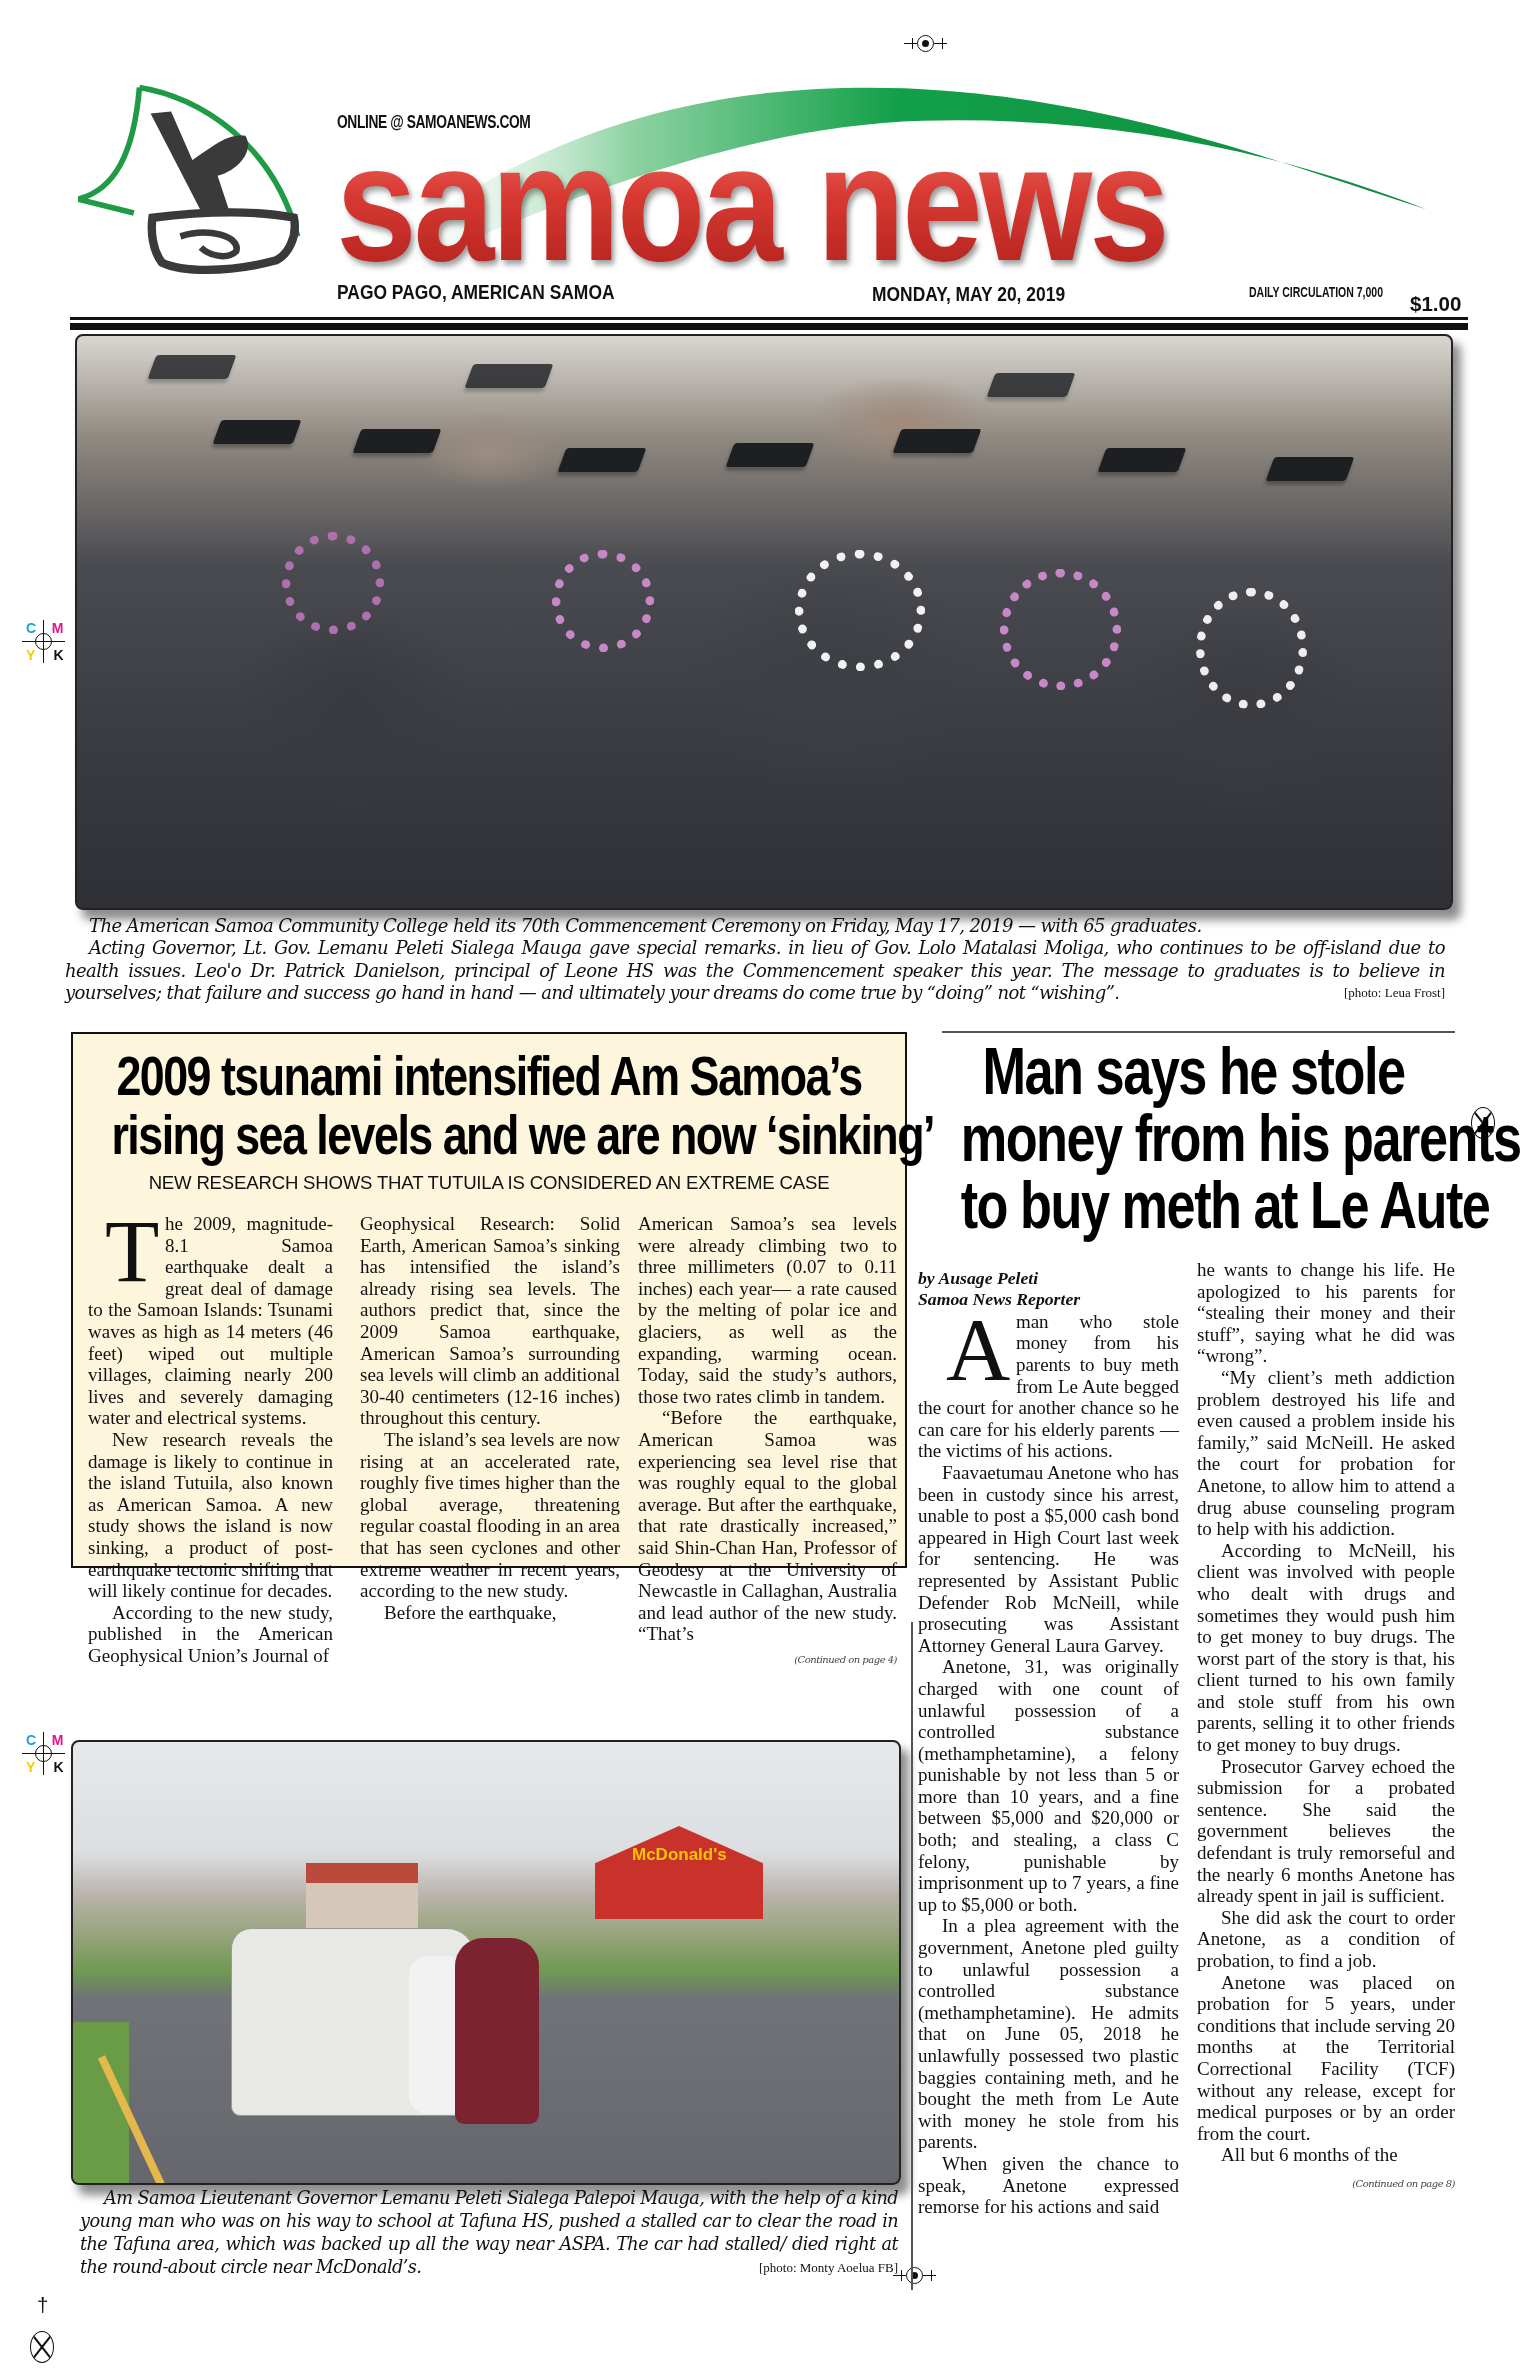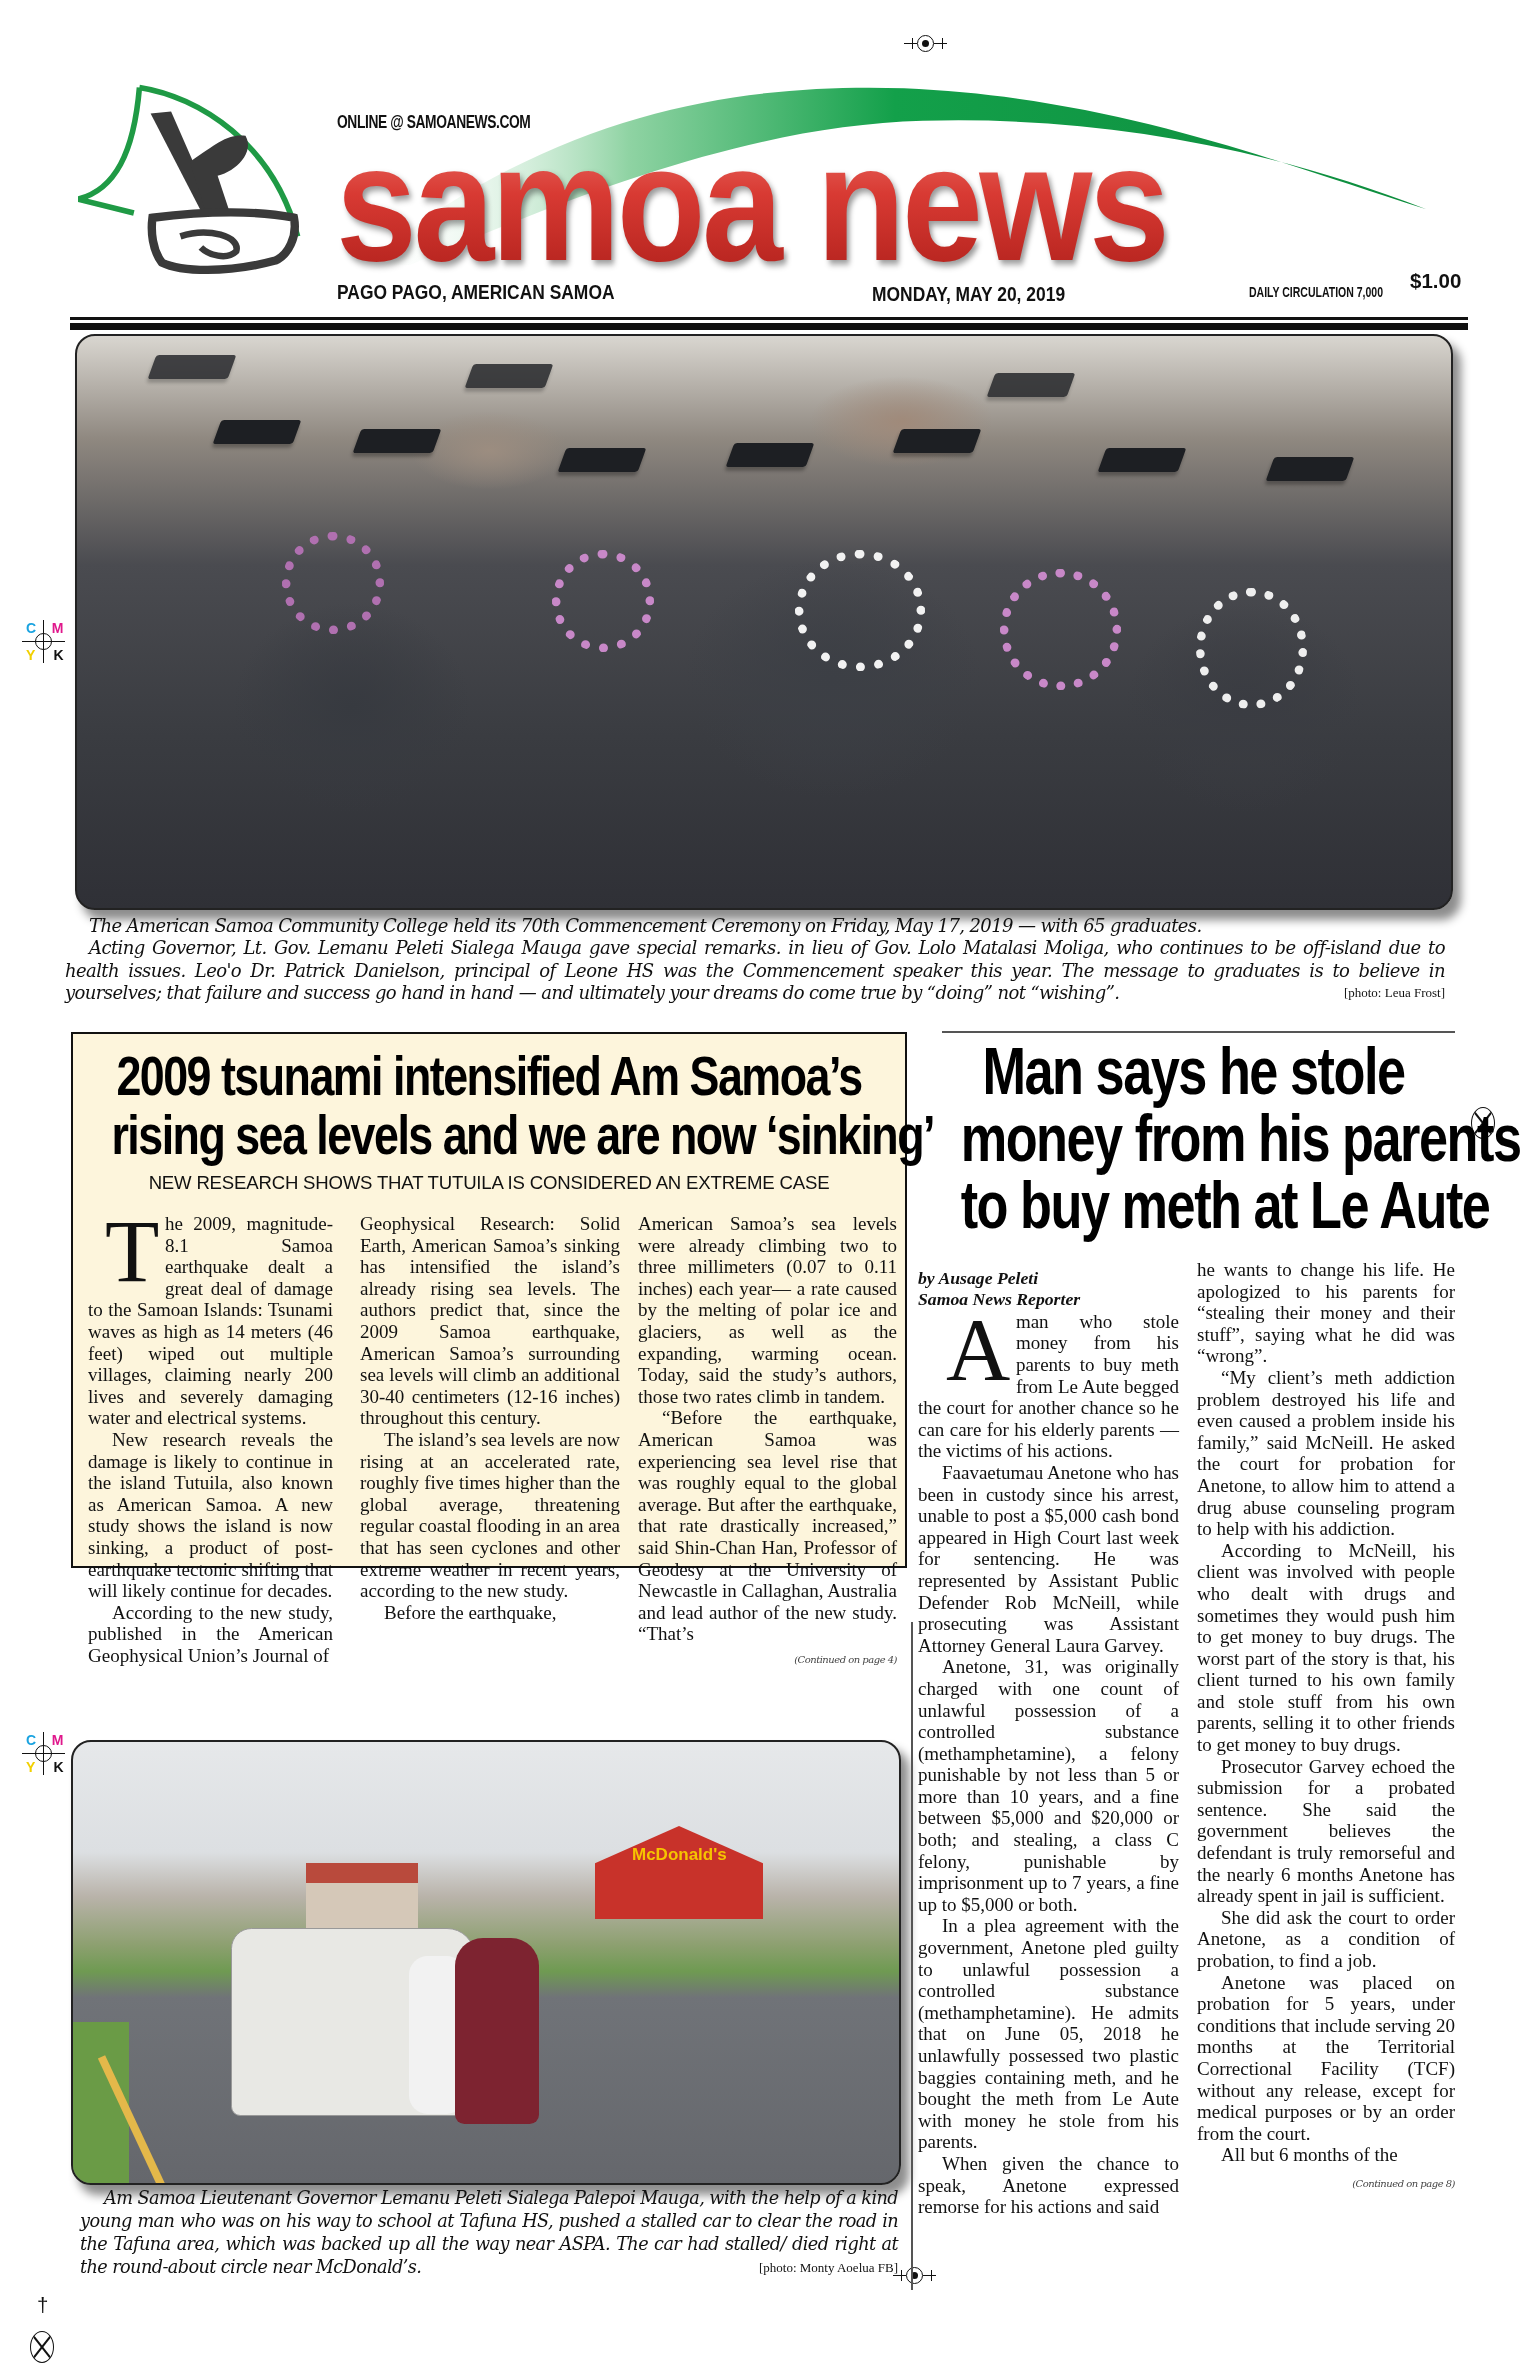--- a/index.html
+++ b/index.html
@@ -28,21 +28,21 @@
   .masthead { font-family:"Liberation Sans", sans-serif; font-weight:bold; font-size:158px; line-height:1; color:#d9463f; letter-spacing:-3.7px;
       transform:scaleX(0.92) scaleY(1.05); transform-origin:left top;
       text-shadow: 2.8px 3.7px 3.7px rgba(0,0,0,0.45), inset 0 0 0 #fff; 
       background:linear-gradient(180deg,#f07a70 0%,#d83a33 45%,#b0201b 100%); -webkit-background-clip:text; background-clip:text; -webkit-text-fill-color:transparent;
       filter: drop-shadow(3.7px 4.7px 2.8px rgba(0,0,0,0.4)); }
   .swoosh { position:absolute; left:326px; top:79px; width:1119px; height:186px; }
   .infoline { font-family:"Liberation Sans", sans-serif; font-weight:bold; font-size:20.5px; transform:scaleX(0.85); transform-origin:left; white-space:nowrap; }
   .rule-thin { position:absolute; left:70px; width:1398px; height:2.8px; background:#111; }
   .rule-thick { position:absolute; left:70px; width:1398px; height:6.5px; background:#111; }
   
-  .photo { position:absolute; border:2.8px solid #222; border-radius:20px; overflow:hidden; box-shadow: 7.5px 9.3px 9.3px rgba(0,0,0,0.45); box-sizing:border-box; }
+  .photo { position:absolute; border:2.8px solid #222; border-radius:8px; overflow:hidden; box-shadow: 7.5px 9.3px 9.3px rgba(0,0,0,0.45); box-sizing:border-box; }
   .grad-photo { background:
       radial-gradient(ellipse 112px 56px at 30% 20%, #9c8d80 0%, transparent 70%),
       radial-gradient(ellipse 131px 65px at 60% 15%, #a08a7a 0%, transparent 70%),
       radial-gradient(ellipse 186px 149px at 55% 60%, #3c3f45 0%, transparent 80%),
       radial-gradient(ellipse 149px 131px at 20% 65%, #373a40 0%, transparent 80%),
       radial-gradient(ellipse 149px 131px at 85% 65%, #3a3c42 0%, transparent 80%),
       linear-gradient(180deg, #d9d6d0 0%, #8f8880 18%, #4a4b50 40%, #3a3c41 70%, #2f3036 100%); }
   .cap { position:absolute; height:24px; width:80px; border-radius:2.8px; background:#1d1f23; transform:skewX(-20deg); box-shadow: 0 3.7px 3.7px rgba(0,0,0,0.3); }
   .lei { position:absolute; border:9.3px dotted #c888c8; border-radius:50%; }
   .street-photo { background:
@@ -116,21 +116,21 @@
         <stop offset="1" stop-color="#0d8c3d"></stop>
       </linearGradient>
     </defs>
     <path d="M40 200 C 250 30, 450 5, 620 10 C 850 20, 1020 90, 1180 140 C 1000 70, 820 40, 640 45 C 470 50, 300 110, 90 200 Z" fill="url(#sw)"></path>
   </svg>
   <div class="abs online" style="left:337px; top:112px;">ONLINE @ SAMOANEWS.COM</div>
   <div class="abs masthead" style="left:336px; top:119px;">samoa news</div>
   <div class="abs infoline" style="left:337px; top:280px;">PAGO PAGO, AMERICAN SAMOA</div>
   <div class="abs infoline" style="left:872px; top:282px;">MONDAY, MAY 20, 2019</div>
   <div class="abs infoline" style="left:1249px; top:284px; font-size:14px; transform:scaleX(0.75);">DAILY CIRCULATION 7,000</div>
-  <div class="abs infoline" style="left:1410px; top:269px; font-size:20.5px; transform:none; font-weight:bold;">$1.00</div>
+  <div class="abs infoline" style="left:1410px; top:292px; font-size:20.5px; transform:none; font-weight:bold;">$1.00</div>
   <div class="rule-thin" style="top:317px;"></div>
   <div class="rule-thick" style="top:323px;"></div>
 </header>
 
 <figure class="photo grad-photo" style="left:75px; top:334px; width:1378px; height:576px; margin:0;" aria-label="Graduates in caps and gowns with leis seated at commencement ceremony">
   <div class="cap" style="left:140px; top:84px;"></div>
   <div class="cap" style="left:280px; top:93px;"></div>
   <div class="cap" style="left:485px; top:112px;"></div>
   <div class="cap" style="left:653px; top:107px;"></div>
   <div class="cap" style="left:820px; top:93px;"></div>

